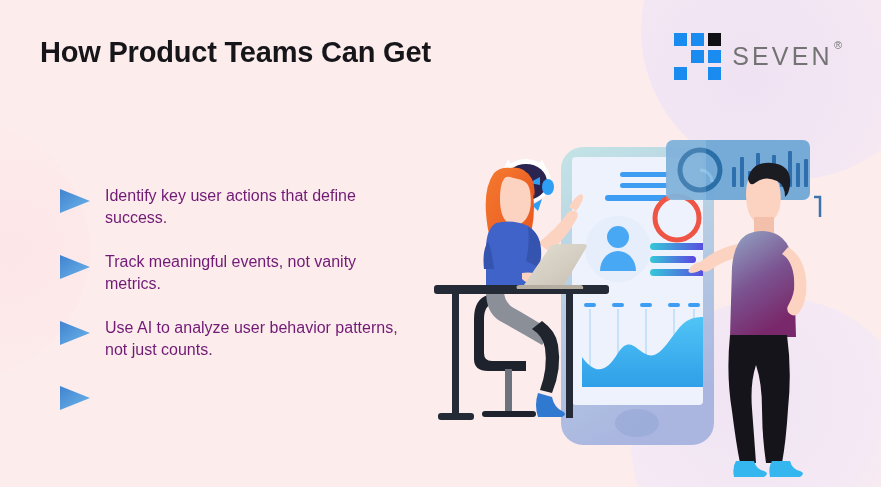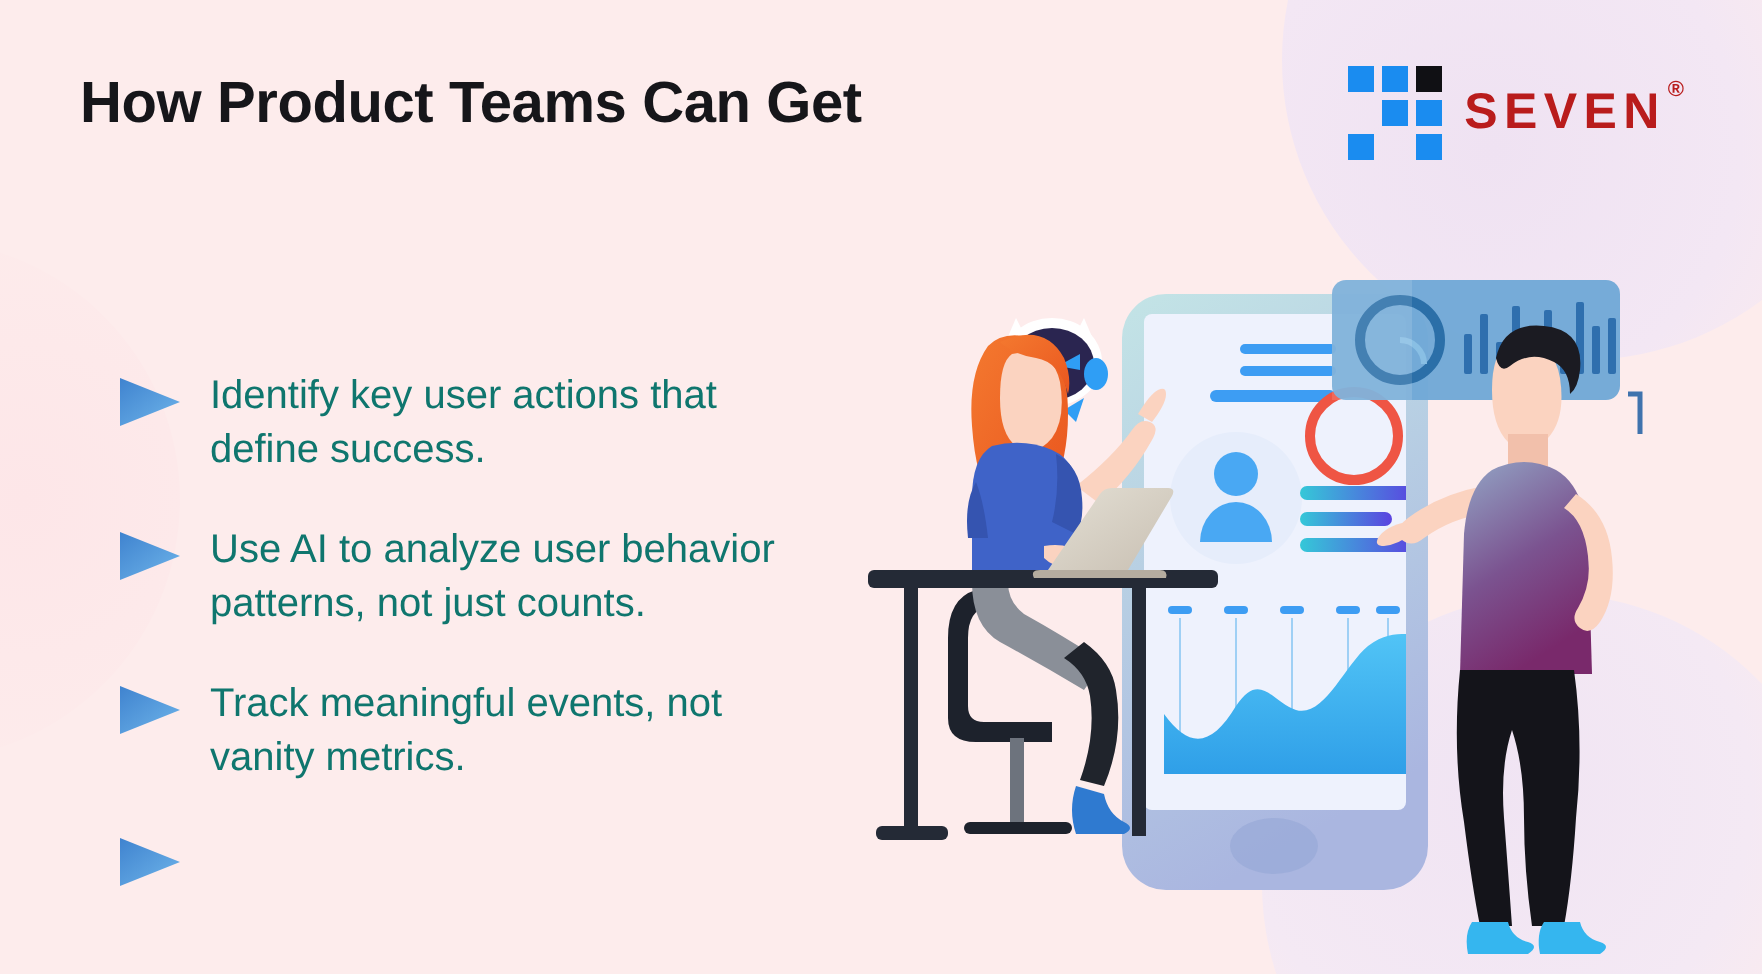--- a/index.html
+++ b/index.html
@@ -38,37 +38,37 @@
   .logo-grid {
     display:grid; grid-template-columns:repeat(3, 13px);
     grid-template-rows:repeat(3, 13px); gap:4px;
   }
   .cell { width:13px; height:13px; }
   .cell.b { background:#1a8cf0; }
   .cell.k { background:#101014; }
   .cell.e { background:transparent; }
   .logo-words { display:flex; flex-direction:column; line-height:1.0; }
   .logo-line {
-    font-size:25px; font-weight:bold; color:#b91c1c;
+    font-size:25px; font-weight:normal; color:#737373;
     letter-spacing:3.2px; position:relative; white-space:nowrap;
   }
   .logo-line.two { margin-top:3px; letter-spacing:2.2px; }
   .reg {
     font-size:11px; vertical-align:super; letter-spacing:0;
     position:relative; top:-7px; left:1px;
   }
 
   
   .bullets { position:absolute; left:58px; top:185px; width:345px; }
   .bullet { display:flex; align-items:flex-start; margin-bottom:22px; }
   .arrow {
     flex:0 0 auto; width:34px; height:28px; margin-right:13px; margin-top:2px;
   }
   .bullet-text {
-    font-size:20px; line-height:1.37; color:#0f766e; font-weight:normal;
+    font-size:16px; line-height:1.37; color:#701a75; font-weight:normal;
   }
 
   
   #illo { position:absolute; left:420px; top:125px; width:440px; height:360px; }
 </style>
 </head>
 <body>
 
 <div id="canvas">
 
@@ -109,28 +109,28 @@
           </defs>
         <path d="M2 2 L32 14 L2 26 Z" fill="url(#ag1)"></path>
       </svg>
       <div class="bullet-text">Identify key user actions that define success.</div>
     </div>
 
     <div class="bullet">
       <svg class="arrow" viewBox="0 0 34 28">
         <path d="M2 2 L32 14 L2 26 Z" fill="url(#ag1)"></path>
       </svg>
-      <div class="bullet-text">Use AI to analyze user behavior patterns, not just counts.</div>
+      <div class="bullet-text">Track meaningful events, not vanity metrics.</div>
     </div>
 
     <div class="bullet">
       <svg class="arrow" viewBox="0 0 34 28">
         <path d="M2 2 L32 14 L2 26 Z" fill="url(#ag1)"></path>
       </svg>
-      <div class="bullet-text">Track meaningful events, not vanity metrics.</div>
+      <div class="bullet-text">Use AI to analyze user behavior patterns, not just counts.</div>
     </div>
 
     <div class="bullet">
       <svg class="arrow" viewBox="0 0 34 28">
         <path d="M2 2 L32 14 L2 26 Z" fill="url(#ag1)"></path>
       </svg>
     </div>
 
   </div>
 

